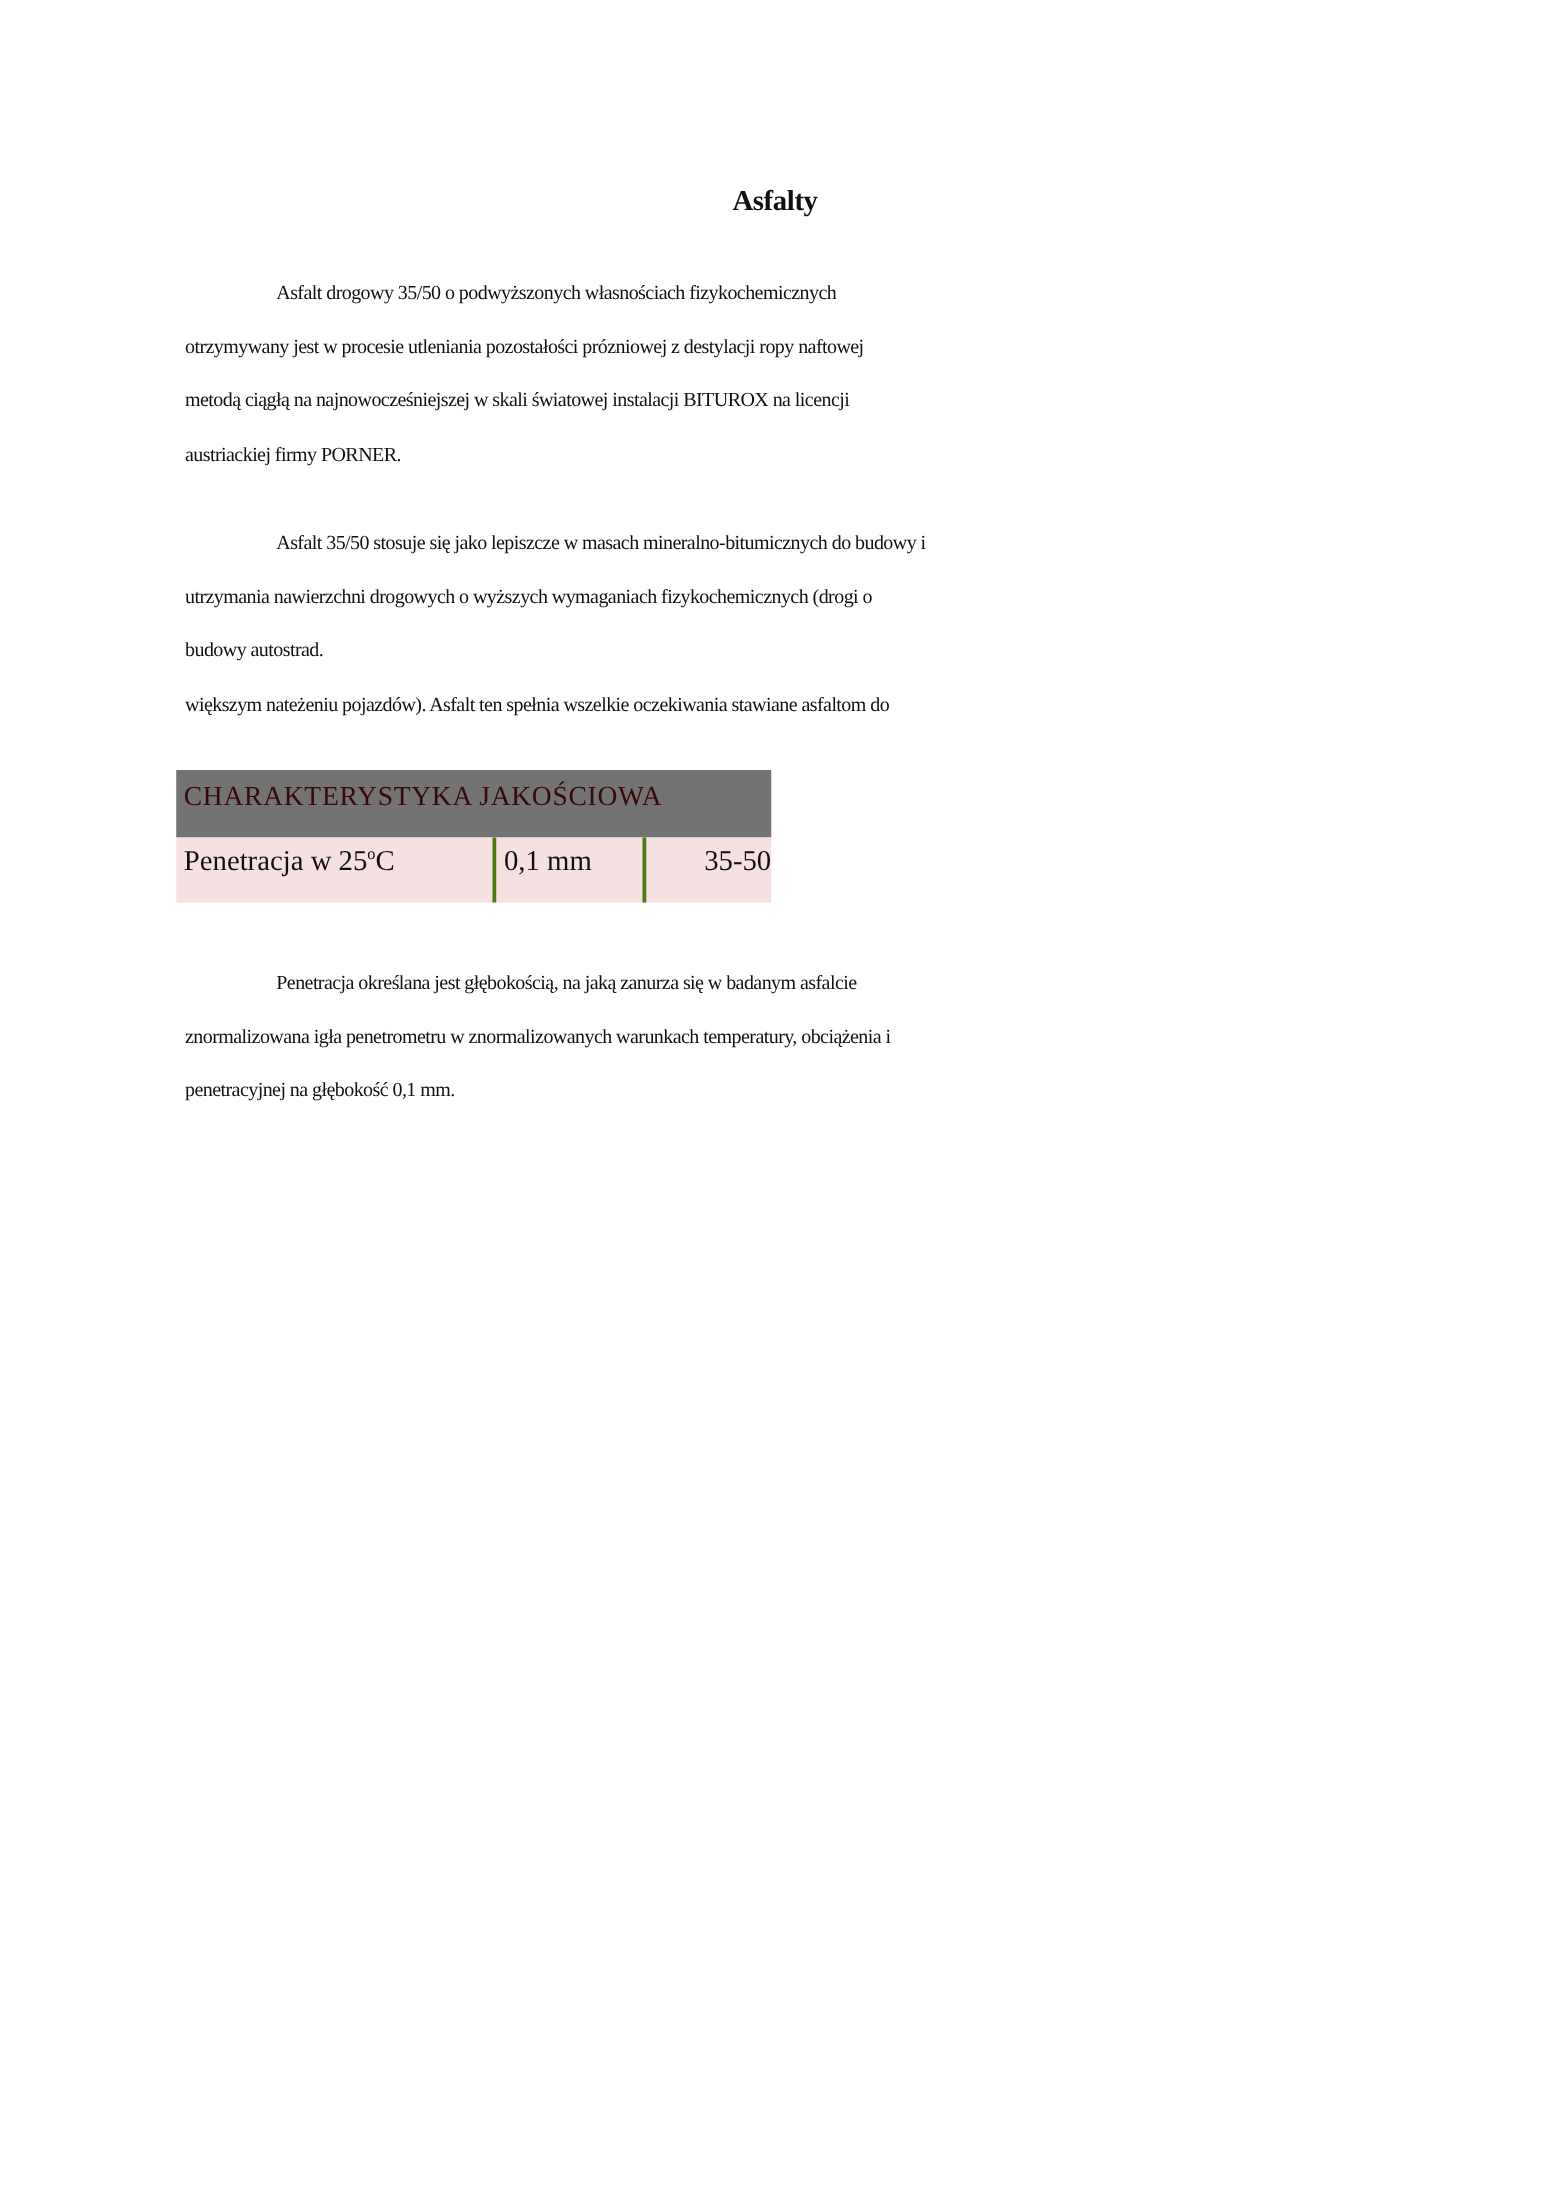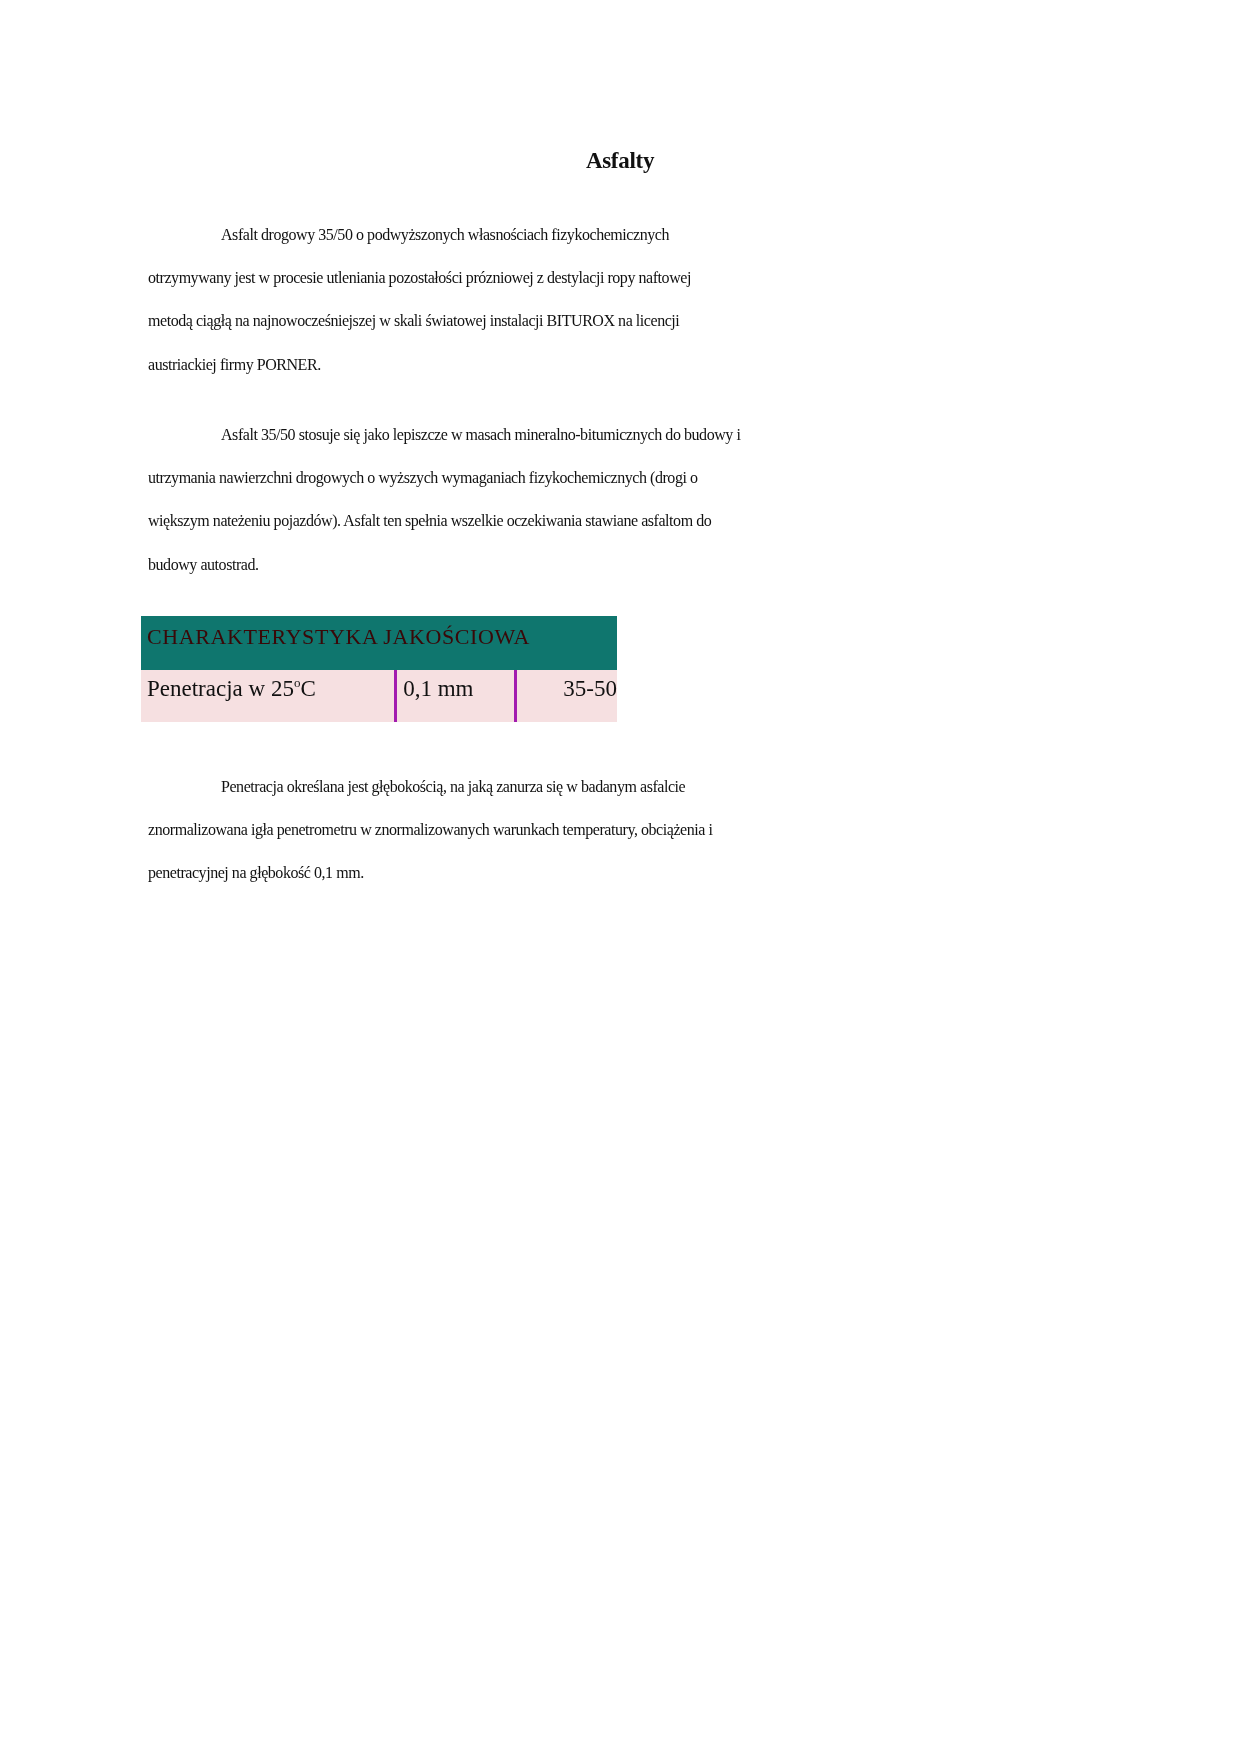--- a/index.html
+++ b/index.html
@@ -54,42 +54,42 @@
     .table {
       position: absolute;
       left: 141px;
       top: 616px;
       width: 476px;
       border-collapse: collapse;
       font-family: "Liberation Serif", "DejaVu Serif", serif;
     }
     .table .hdr {
       height: 54px;
-      background: #0f766e;
+      background: #737373;
     }
     .table .hdr td {
       color: #3a0808;
       font-size: 22px;
       letter-spacing: 0.6px;
       padding: 0 0 0 6px;
       vertical-align: top;
       padding-top: 8px;
       white-space: nowrap;
     }
     .table .row {
       height: 52px;
       background: #f6e0e1;
     }
     .table .row td {
       font-size: 23px;
       color: #111;
       padding: 6px 0 0 6px;
       vertical-align: top;
       white-space: nowrap;
-      border-left: 3px solid #a21caf;
+      border-left: 3px solid #4d7c0f;
     }
     .table .row td:first-child { border-left: none; }
     .col1 { width: 259px; }
     .col2 { width: 117px; }
     .col3 { width: 100px; text-align: right; }
     sup { font-size: 13px; vertical-align: 9px; line-height: 0; }
   </style>
 </head>
 <body>
 
@@ -100,22 +100,22 @@
   <p class="para" id="para1">
     <span class="line indent">Asfalt drogowy 35/50 o podwyższonych własnościach fizykochemicznych</span>
     <span class="line">otrzymywany jest w procesie utleniania pozostałości prózniowej z destylacji ropy naftowej</span>
     <span class="line">metodą ciągłą na najnowocześniejszej w skali światowej instalacji BITUROX na licencji</span>
     <span class="line">austriackiej firmy PORNER.</span>
   </p>
 
   <p class="para" id="para2">
     <span class="line indent">Asfalt 35/50 stosuje się jako lepiszcze w masach mineralno-bitumicznych do budowy i</span>
     <span class="line">utrzymania nawierzchni drogowych o wyższych wymaganiach fizykochemicznych (drogi o</span>
+    <span class="line">budowy autostrad.</span>
     <span class="line">większym nateżeniu pojazdów). Asfalt ten spełnia wszelkie oczekiwania stawiane asfaltom do</span>
-    <span class="line">budowy autostrad.</span>
   </p>
 
   <table class="table">
     <tbody>
         <tr class="hdr">
       <td colspan="3">CHARAKTERYSTYKA JAKOŚCIOWA</td>
     </tr>
     <tr class="row">
       <td class="col1"><span>Penetracja w 25</span><sup>o</sup><span>C</span></td>
       <td class="col2">0,1 mm</td>

